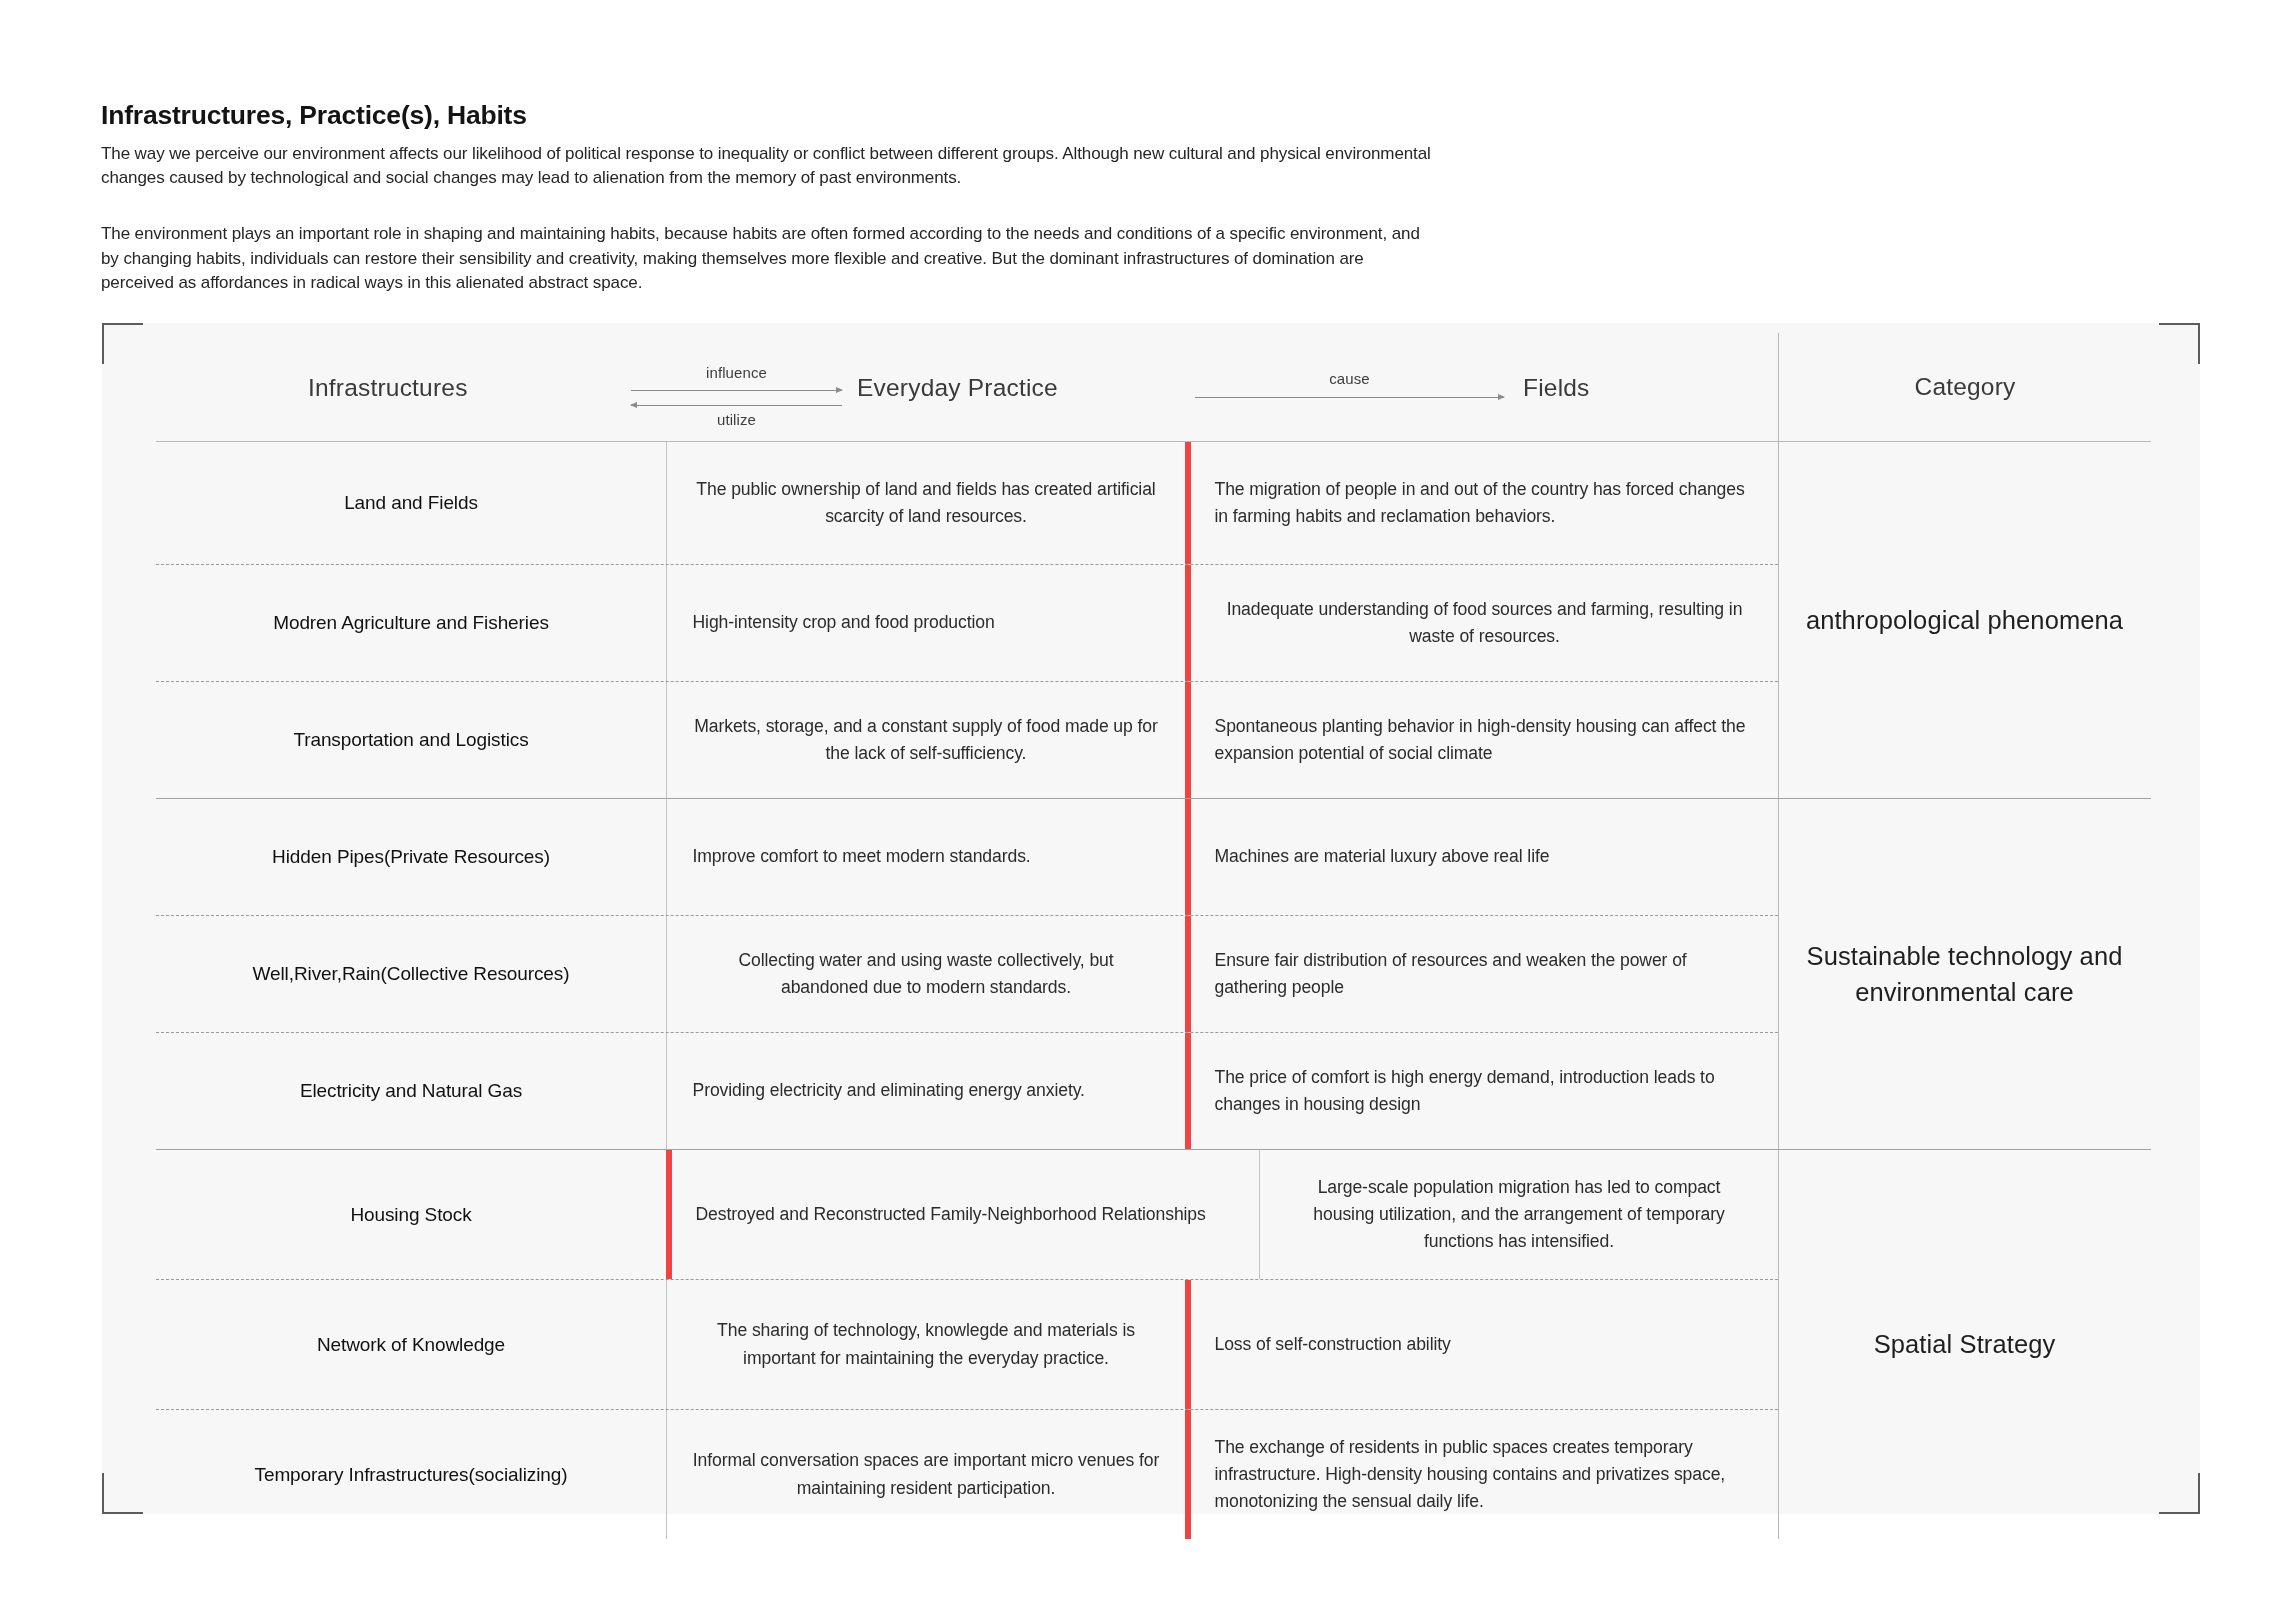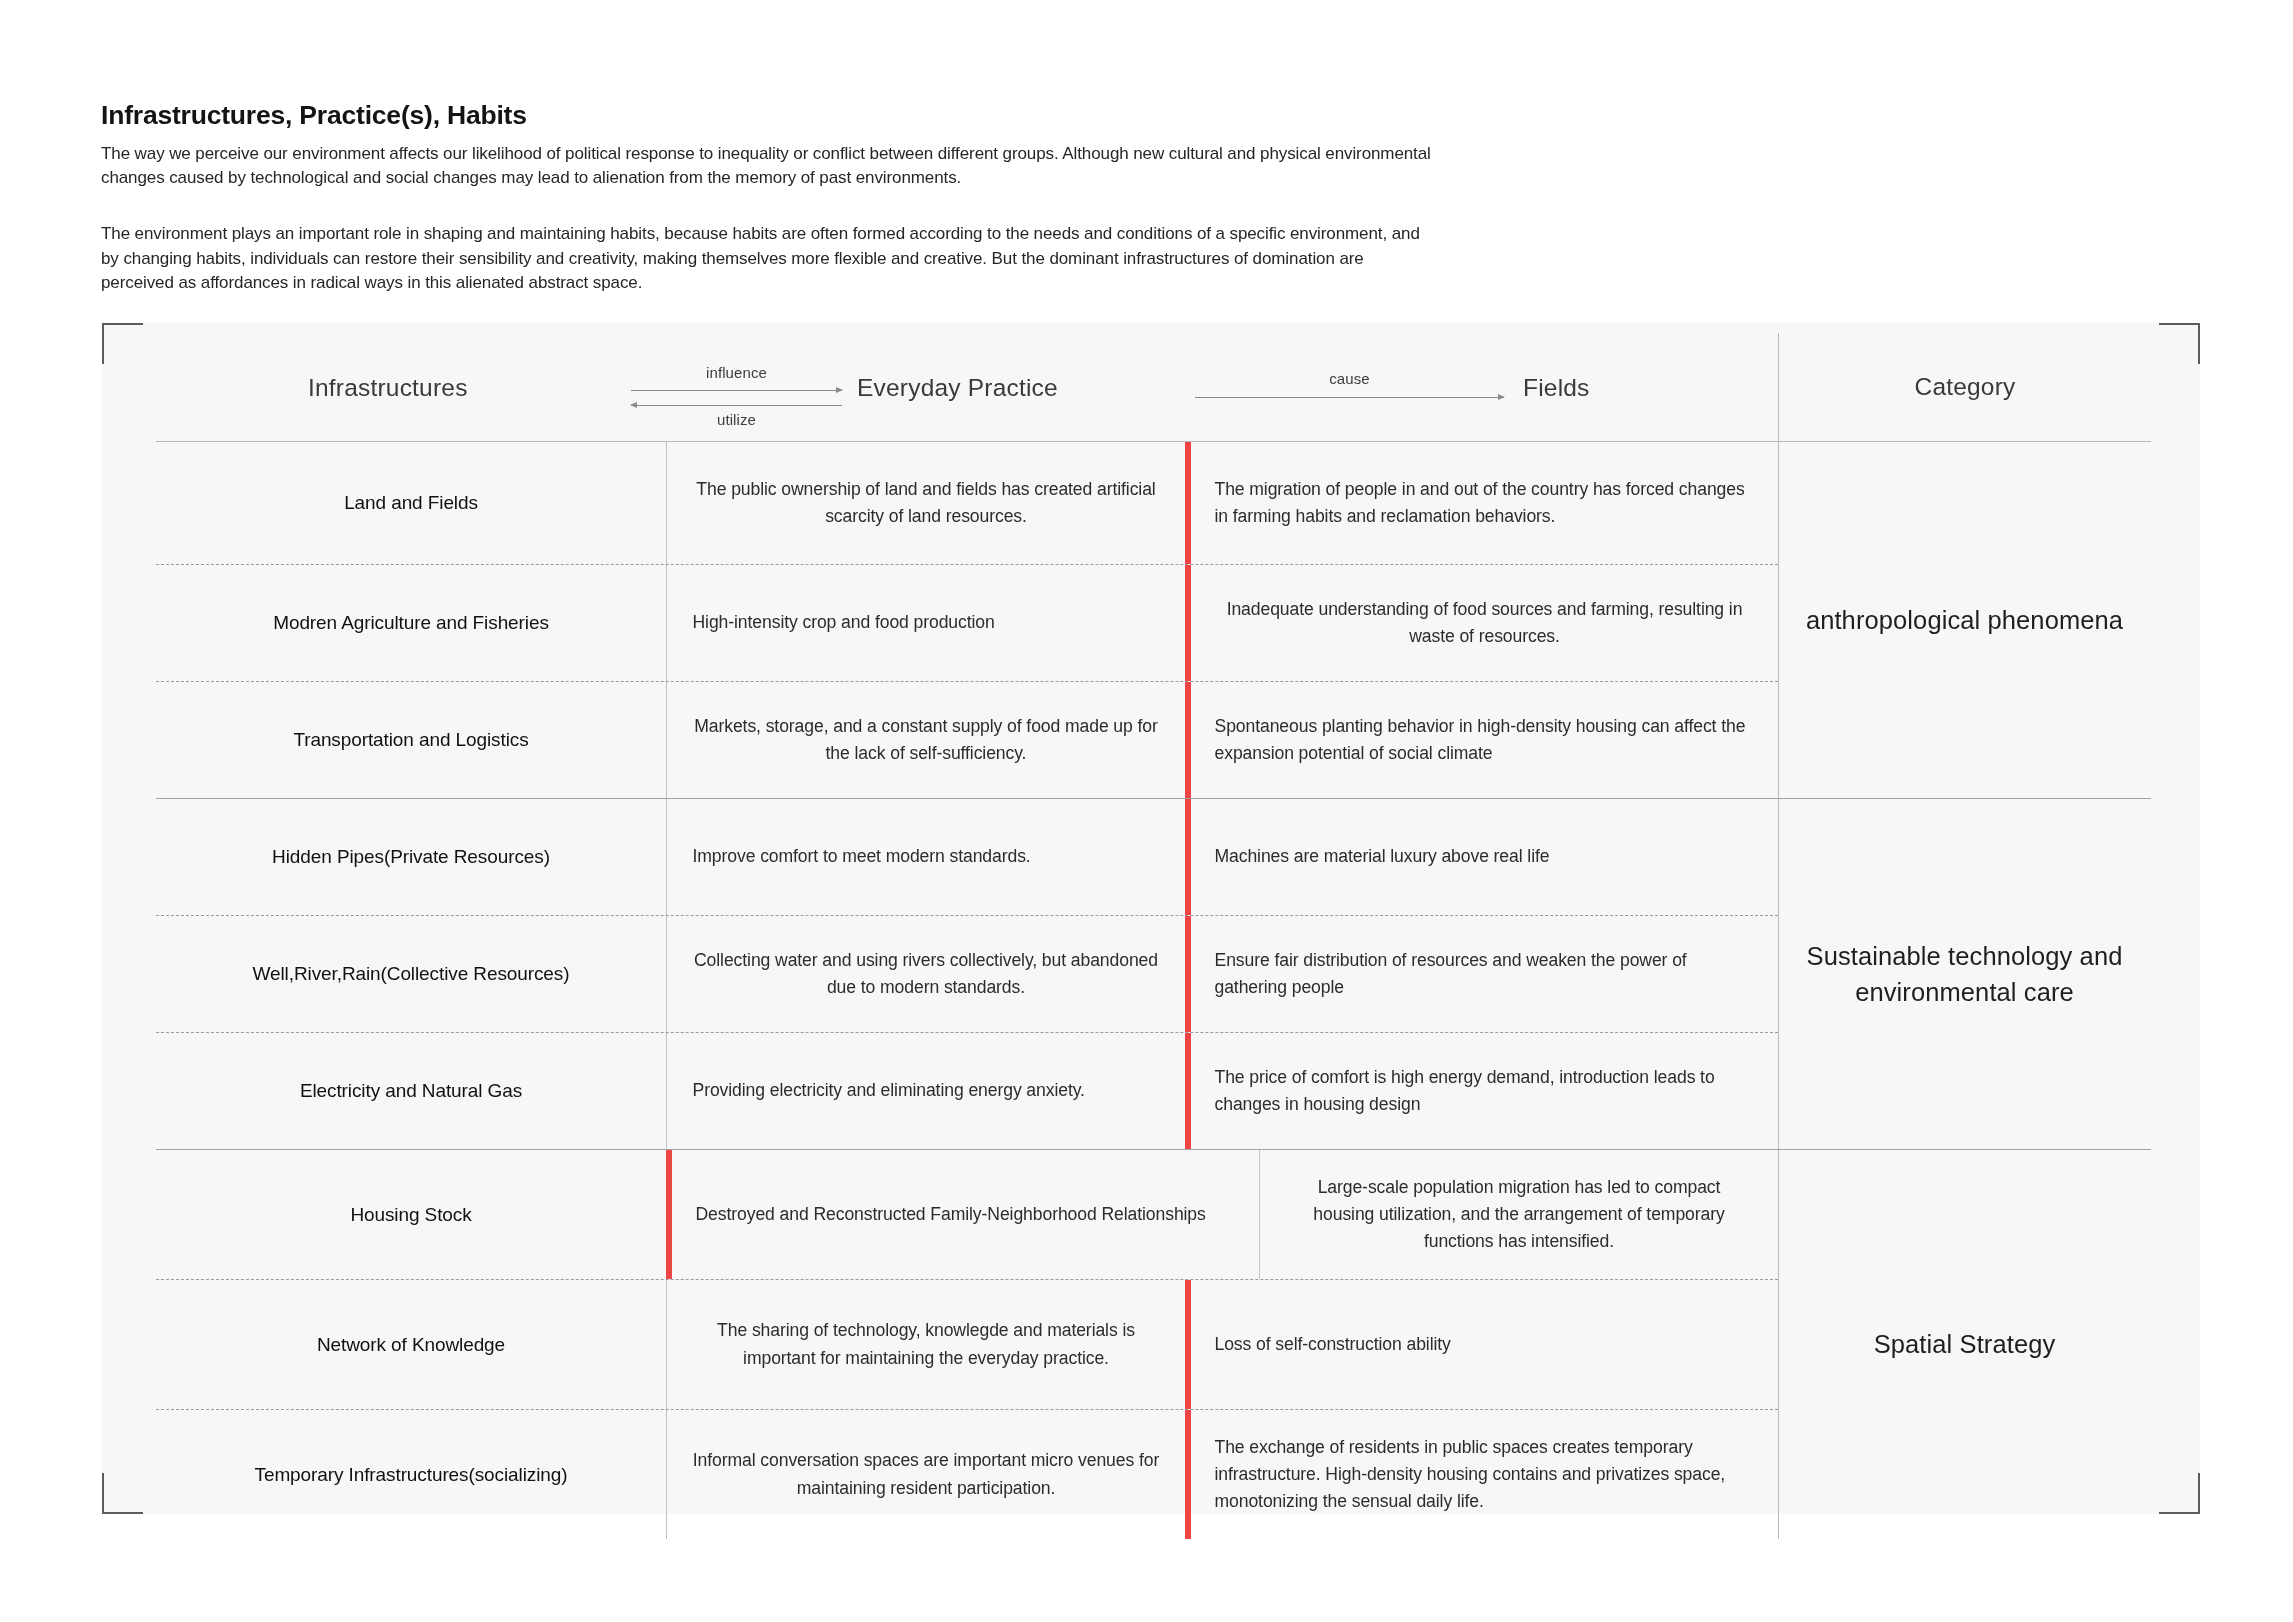--- a/index.html
+++ b/index.html
@@ -341,21 +341,21 @@
         <div class="group-rows">
 
           <div class="row h-mid">
             <div class="cell cell-infra">Hidden Pipes(Private Resources)</div>
             <div class="cell cell-practice">Improve comfort to meet modern standards.</div>
             <div class="cell cell-habit center">Machines are material luxury above real life</div>
           </div>
 
           <div class="row h-mid">
             <div class="cell cell-infra">Well,River,Rain(Collective Resources)</div>
-            <div class="cell cell-practice">Collecting water and using rivers collectively, but abandoned due to modern standards.</div>
+            <div class="cell cell-practice">Collecting water and using waste collectively, but abandoned due to modern standards.</div>
             <div class="cell cell-habit">Ensure fair distribution of resources and weaken the power of gathering people</div>
           </div>
 
           <div class="row h-mid last">
             <div class="cell cell-infra">Electricity and Natural Gas</div>
             <div class="cell cell-practice">Providing electricity and eliminating energy anxiety.</div>
             <div class="cell cell-habit">The price of comfort is high energy demand, introduction leads to changes in housing design</div>
           </div>
 
         </div>

